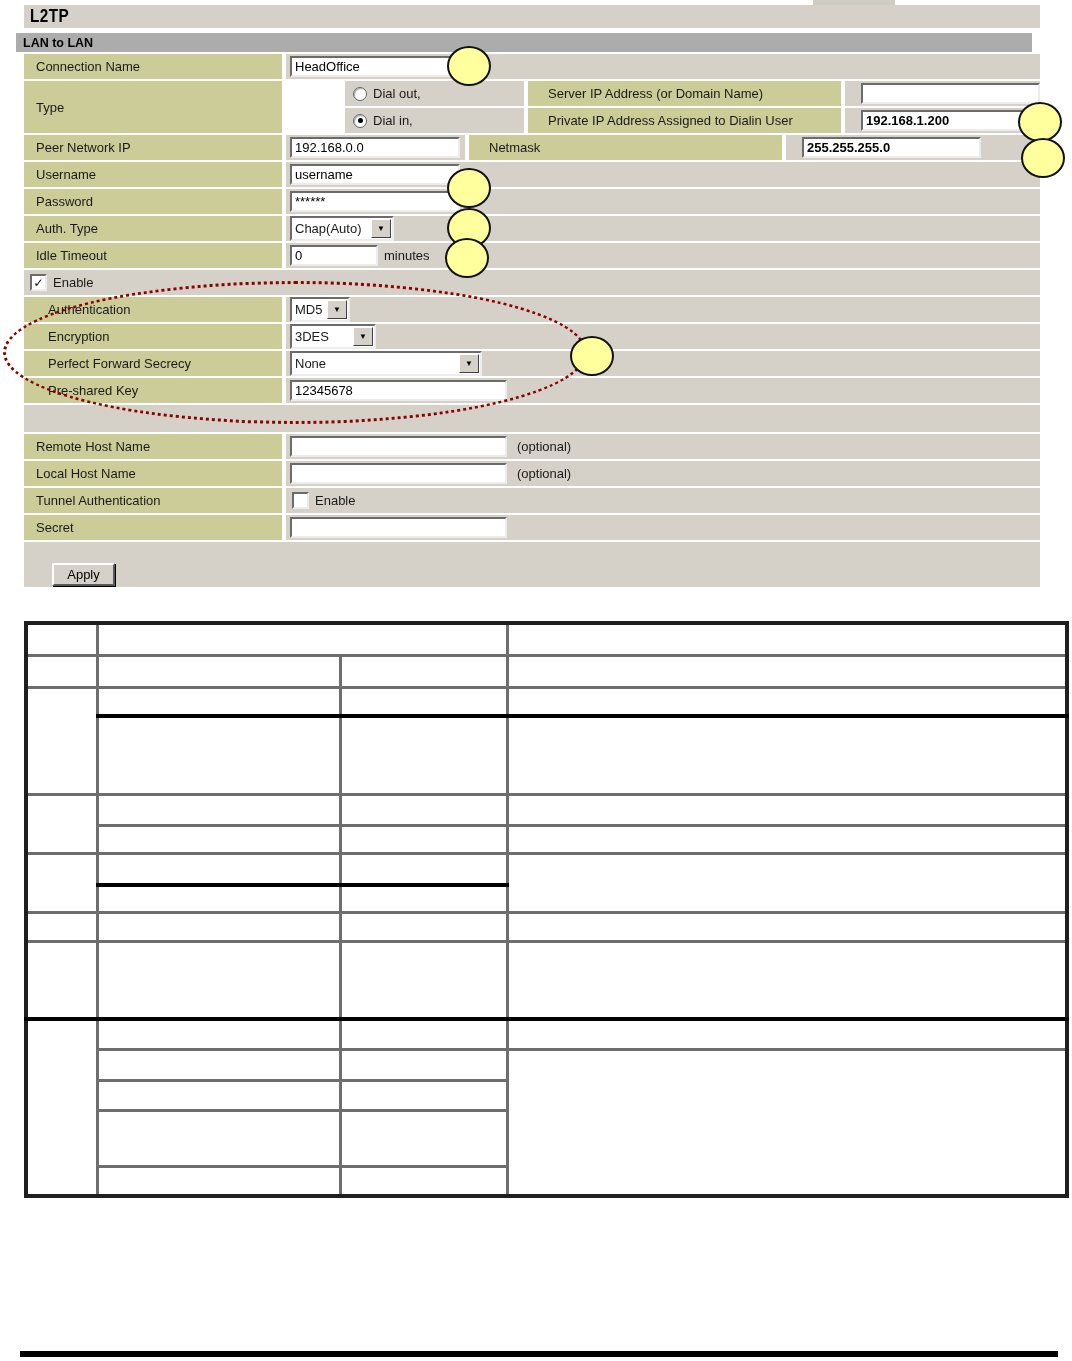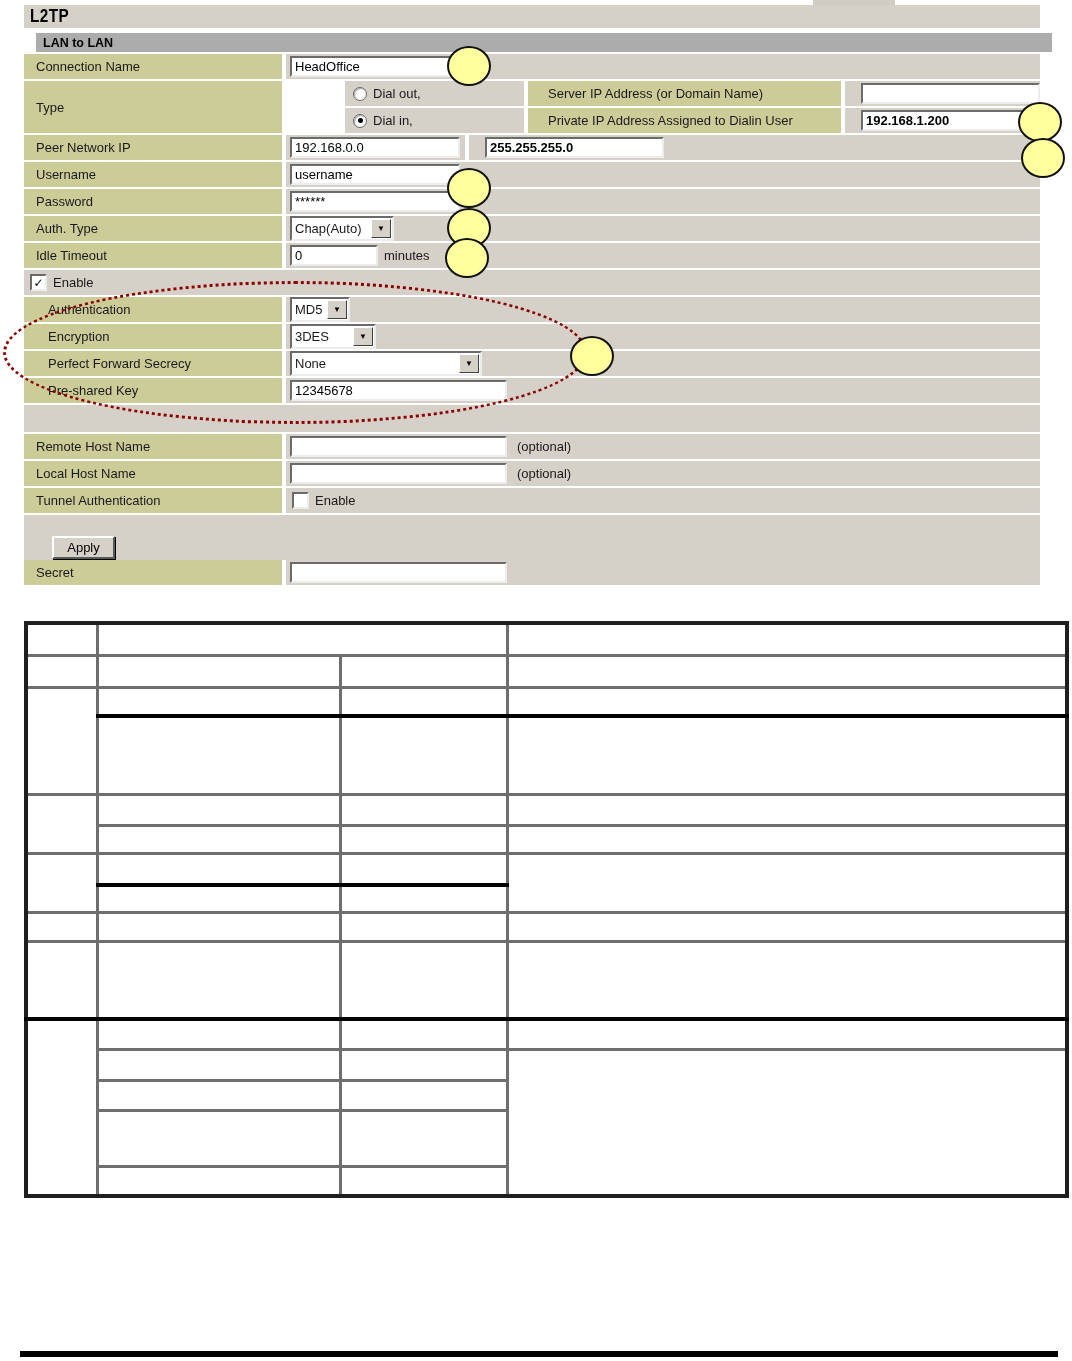--- a/index.html
+++ b/index.html
@@ -7,21 +7,21 @@
     width:1072px;height:1361px;position:relative;background:#ffffff;
     font-family:"Liberation Sans","DejaVu Sans",sans-serif;color:#1a1a1a;
     overflow:hidden;
   }
   .abs{position:absolute;}
 
   
   .artifact{left:813px;top:0;width:82px;height:6px;background:#cfccc4;}
   .bar-l2tp{left:24px;top:5px;width:1016px;height:23px;background:#d5d1c8;display:flex;align-items:center;}
   .bar-l2tp span{font-weight:bold;font-size:18px;letter-spacing:.5px;transform:scaleX(.85);transform-origin:left center;padding-left:7px;color:#000;}
-  .bar-lan{left:36px;top:33px;width:1016px;height:19px;background:#acacac;display:flex;align-items:center;}
+  .bar-lan{left:16px;top:33px;width:1016px;height:19px;background:#acacac;display:flex;align-items:center;}
   .bar-lan span{font-weight:bold;font-size:12.5px;padding-left:7px;color:#000;}
 
   
   .form{left:24px;top:54px;width:1016px;}
   .frow{height:25px;margin-bottom:2px;display:flex;}
   .frow.tall{height:52px;}
   .frow.gaprow{height:27px;background:#d5d1c8;}
   .frow.applyband{height:45px;background:#d5d1c8;margin-bottom:0;}
   .lbl{width:258px;background:#cccc99;display:flex;align-items:center;padding-left:12px;box-sizing:border-box;font-size:13px;margin-right:4px;flex:none;}
   .lbl.indent{padding-left:24px;}
@@ -121,20 +121,21 @@
         </div>
       </div>
     </div>
   </div>
 
   <div class="frow">
     <div class="lbl">Peer Network IP</div>
     <div class="val3">
       <input class="txt w168" value="192.168.0.0" style="">
     </div>
+    <div class="lbl2">Netmask</div>
     <div class="inputzone">
       <input class="txt w177" value="255.255.255.0" style="">
     </div>
   </div>
 
   <div class="frow">
     <div class="lbl">Username</div>
     <div class="val">
       <input class="txt w168" value="username" style="">
     </div>
@@ -230,29 +231,29 @@
   </div>
 
   <div class="frow">
     <div class="lbl">Tunnel Authentication</div>
     <div class="val">
       <span class="checkbox"></span>
       <span class="cblabel">Enable</span>
     </div>
   </div>
 
+  <div class="frow">
+    <div class="lbl">Secret</div>
+    <div class="val">
+      <input class="txt w215" value="" style="">
+    </div>
+  </div>
+
   <div class="frow applyband">
     <button class="btn">Apply</button>
-  </div>
-
-  <div class="frow">
-    <div class="lbl">Secret</div>
-    <div class="val">
-      <input class="txt w215" value="" style="">
-    </div>
   </div>
 </div>
 
 <div class="abs ellipse"></div>
 <div class="abs callout c1"></div>
 <div class="abs callout c2"></div>
 <div class="abs callout c3"></div>
 <div class="abs callout c4"></div>
 <div class="abs callout c5"></div>
 <div class="abs callout c6"></div>

